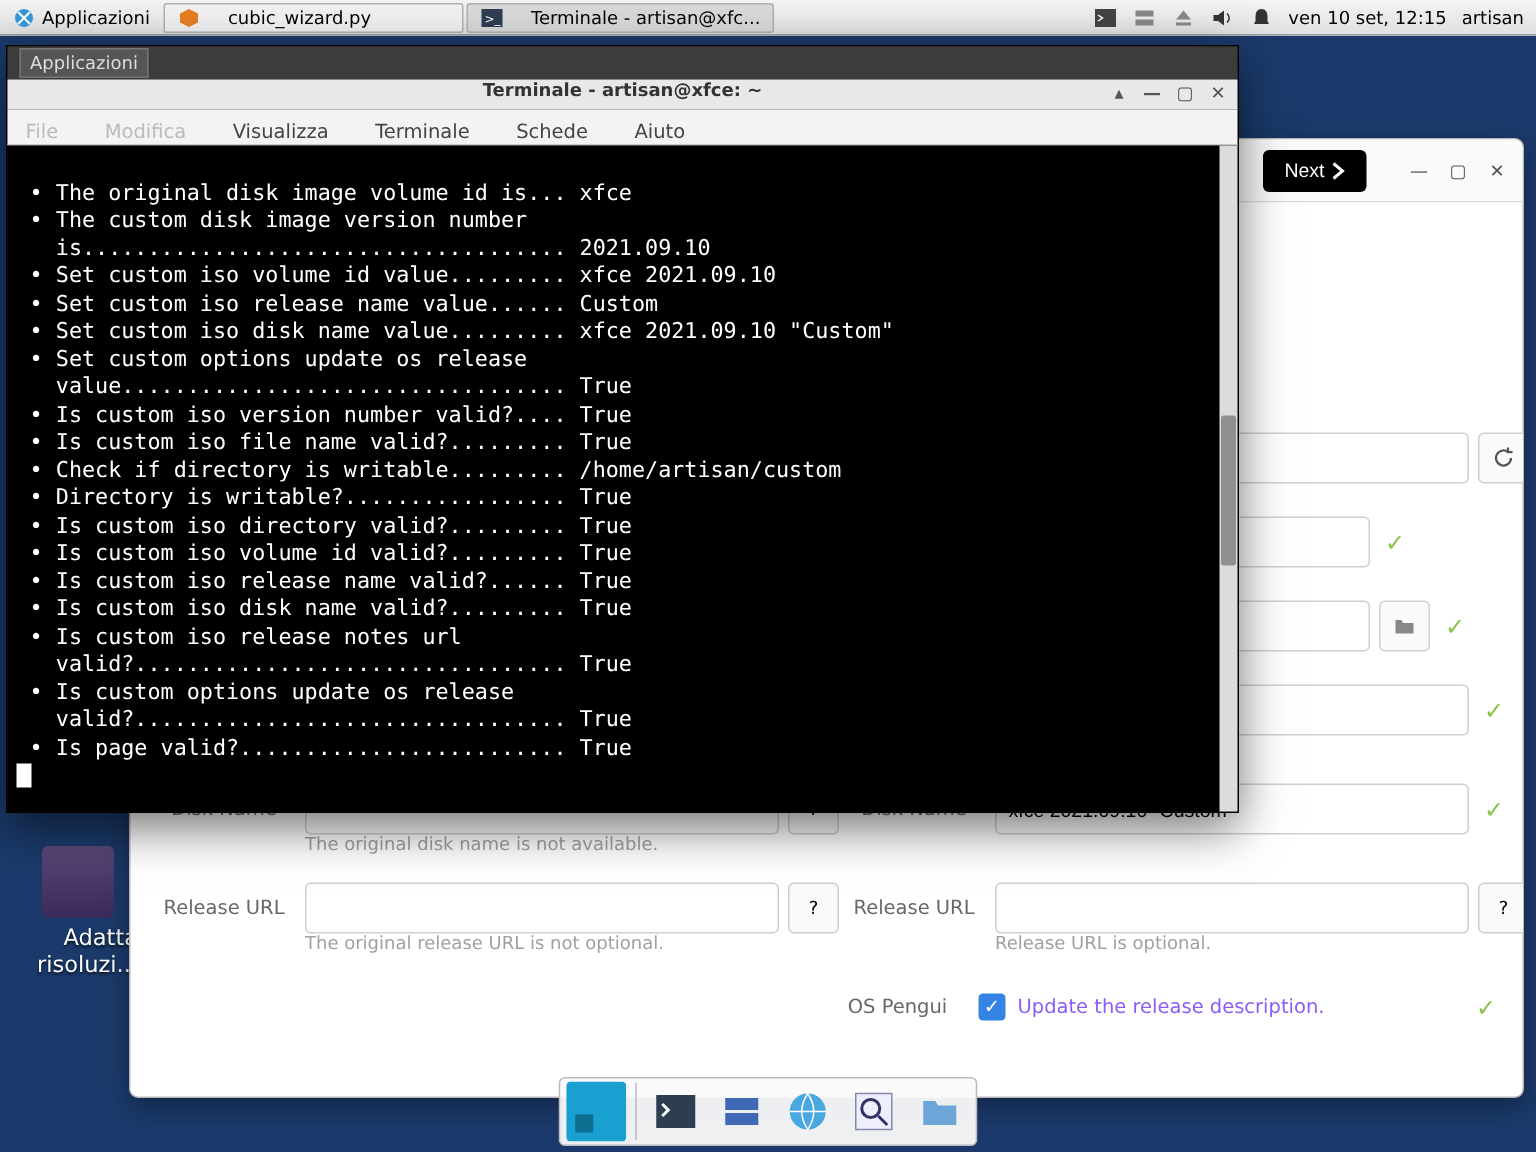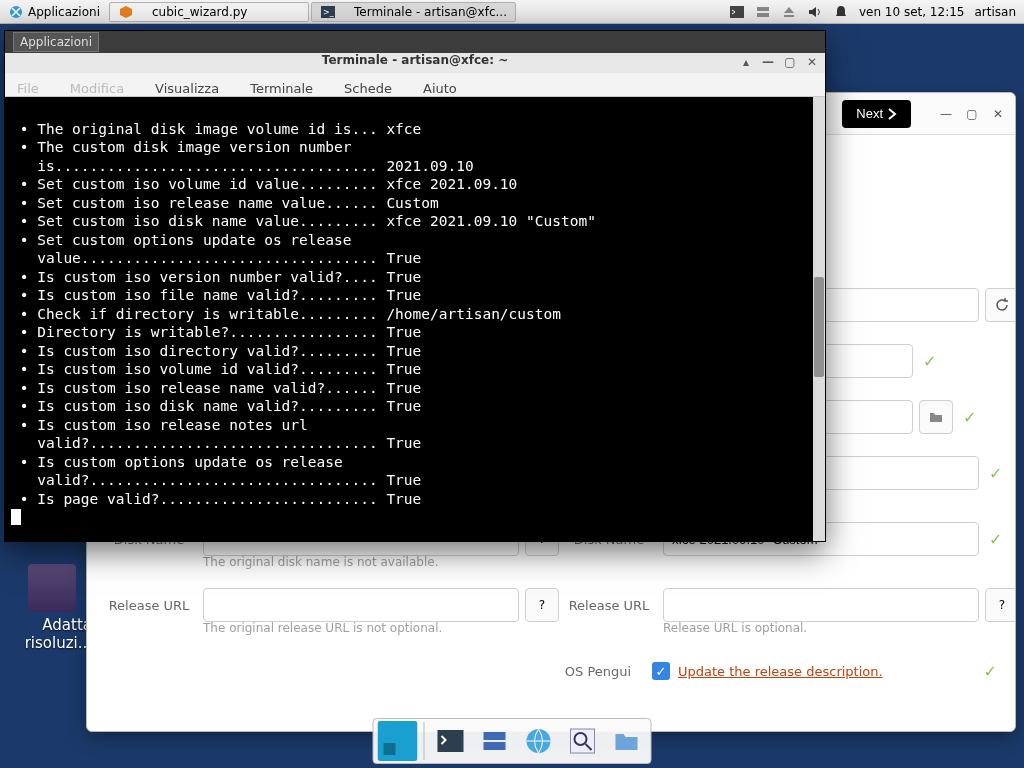--- a/index.html
+++ b/index.html
@@ -261,21 +261,21 @@
       </div>
     </div>
 
     <div class="col2">
       <div class="half"></div>
       <div class="half">
         <div class="row">
           <div class="lbl">OS Pengui</div>
           <div style="margin-left:8px;display:flex;align-items:center;">
             <span class="checkbox">✓</span>
-            <span style="font-size:13px;color:#c2410c;text-decoration:underline;">Update the release description.</span>
+            <span style="font-size:13px;color:#8b5cf6;">Update the release description.</span>
           </div>
           <div style="flex:1"></div>
           <div class="check">✓</div>
         </div>
       </div>
     </div>
 
   </div>
 </div>
 

